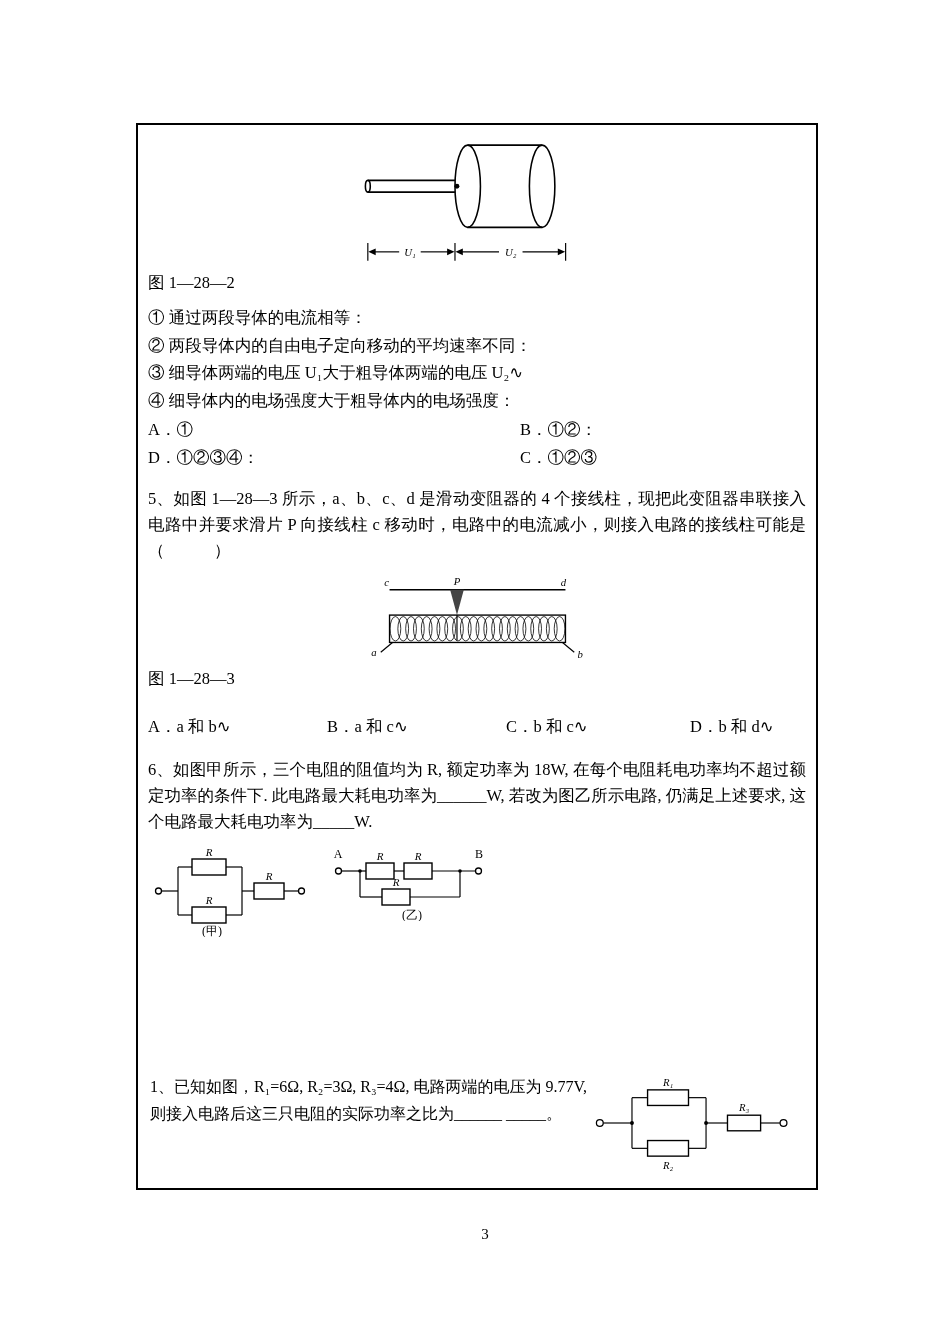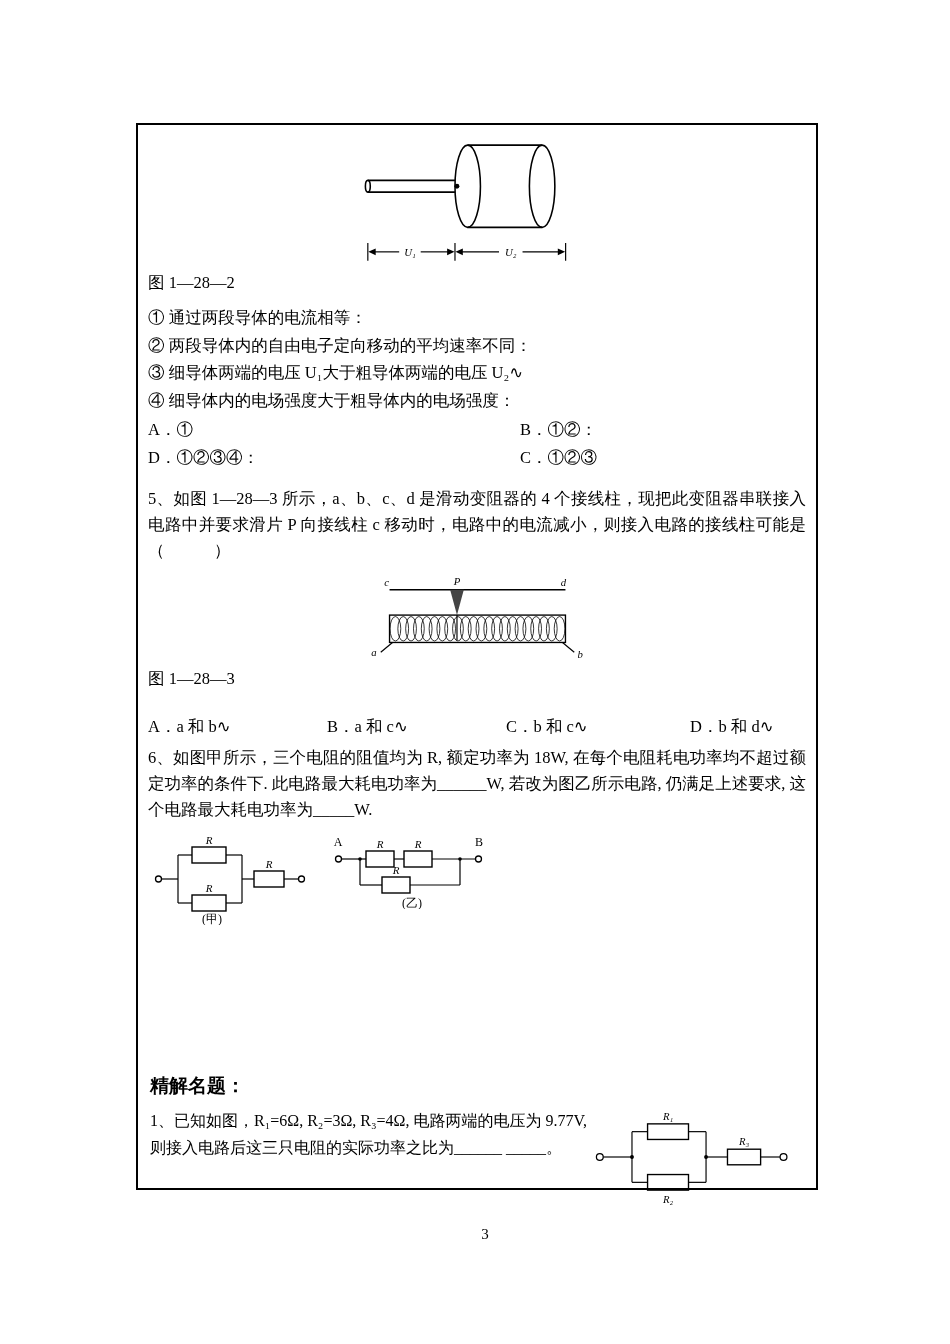--- a/index.html
+++ b/index.html
@@ -15,21 +15,21 @@
   }
   .fig-center { text-align:center; margin:0; }
   .fig-caption { text-align:left; margin:2px 0 10px 0; font-size:16.5px; }
   .item { margin:0; font-size:16.5px; line-height:27.5px; }
   .opt-grid {
     display:grid; grid-template-columns:372px 1fr;
     font-size:16.5px; line-height:28px; margin-top:2px;
   }
   .para { font-size:16.5px; line-height:26px; margin:0; text-align:justify; }
   .q5p { margin-top:14px; }
-  .q6p { margin-top:7px; }
+  .q6p { margin-top:19px; }
   .opt-row {
     display:grid; grid-template-columns:135px 135px 140px 1fr;
     font-size:16.5px; margin:26px 0 0 0;gap:44px;
   }
   .circuits-row { display:flex; gap:20px; margin-top:10px; align-items:flex-start; margin-left:4px; }
   .jieming { position:absolute; left:12px; right:12px; top:948px; }
   .section-heading { font-weight:bold; font-size:19px; margin:0 0 8px 0; }
   .jq1-row { display:flex; align-items:flex-start; }
   .jq1-text { width:455px; font-size:16px; line-height:27px; margin:0; }
   .jq1-row svg { margin-left:auto; margin-top:0px; margin-right:4px; }
@@ -196,21 +196,20 @@
         <text x="48" y="15" text-anchor="middle">R</text>
         <text x="86" y="15" text-anchor="middle">R</text>
         <text x="64" y="41" text-anchor="middle">R</text>
         <text x="6" y="13" text-anchor="middle" class="upright">A</text>
         <text x="147" y="13" text-anchor="middle" class="upright">B</text>
         <text x="80" y="74" text-anchor="middle" class="upright">(乙)</text>
       </svg>
     </div>
 
     <div class="jieming">
-      <div class="section-heading">精解名题：</div>
       <div class="jq1-row">
         <p class="jq1-text">1、已知如图，R₁=6Ω, R₂=3Ω, R₃=4Ω, 电路两端的电压为 9.77V, 则接入电路后这三只电阻的实际功率之比为______ _____。</p>
         <svg width="212" height="100" viewBox="0 0 212 100">
           <g class="lnt">
             <line x1="10.5" y1="50" x2="40" y2="50"></line>
             <line x1="40" y1="24" x2="40" y2="76"></line>
             <line x1="40" y1="24" x2="56" y2="24"></line>
               <line x1="98" y1="24" x2="116" y2="24"></line>
             <line x1="40" y1="76" x2="56" y2="76"></line>
               <line x1="98" y1="76" x2="116" y2="76"></line>

